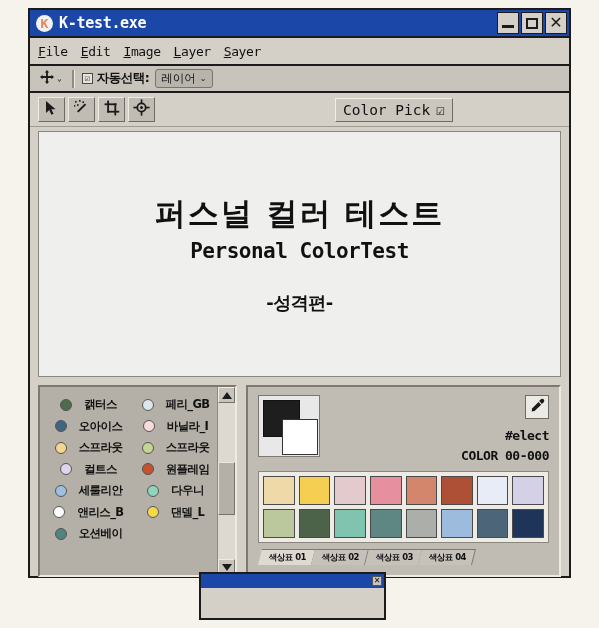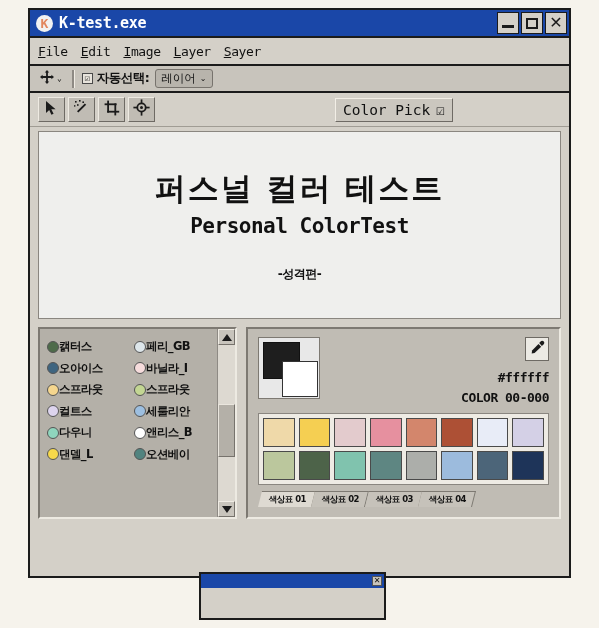--- a/index.html
+++ b/index.html
@@ -183,21 +183,21 @@
     color: #111;
     display: flex; align-items: center; gap: 6px;
     font-family: "DejaVu Sans Mono", monospace;
     cursor: pointer;
   }
 
   
   .canvas-wrap {
     margin: 4px 8px 0 8px;
     flex: none;
-    height: 188px;
+    height: 246px;
     background: #efefed;
     border: 1px solid #8a8680;
     box-sizing: border-box;
     display: flex; flex-direction: column;
     align-items: center; justify-content: center;
   }
   .ct-kr {
     font-size: 31px;
     font-weight: bold;
     color: #111;
@@ -206,21 +206,21 @@
     margin-bottom: 4px;
   }
   .ct-en {
     font-size: 21px;
     font-weight: bold;
     color: #111;
     letter-spacing: -0.5px;
     font-family: "DejaVu Sans Mono", monospace;
   }
   .ct-sub {
-    font-size: 12px;
+    font-size: 18px;
     font-weight: bold;
     color: #111;
     margin-top: 28px;
     font-family: "DejaVu Sans", sans-serif;
     letter-spacing: -0.5px;
   }
 
   
   .panels {
     display: flex;
@@ -244,22 +244,23 @@
   .list-inner {
     flex: 1;
     padding: 7px 0 0 7px;
     display: grid;
     grid-template-columns: 1fr 1fr;
     grid-auto-rows: 21.5px;
     column-gap: 4px;
     overflow: hidden;
   }
   .list-item {
-    display: flex; align-items: center; gap: 0;
-    cursor: pointer;
+    display: flex; align-items: center; gap: 12px;
+    cursor: pointer;
+    justify-content: center;
   }
   .dot {
     width: 12px; height: 12px;
     border-radius: 50%;
     border: 1px solid #555;
     box-sizing: border-box;
     flex: none;
   }
   .li-label {
     font-size: 11.5px;
@@ -572,20 +573,24 @@
               <span class="dot" style="background: rgb(245, 214, 142);"></span>
               <span class="li-label">스프라웃</span>
             </div>
             <div class="list-item">
               <span class="dot" style="background: rgb(195, 214, 147);"></span>
               <span class="li-label">스프라웃</span>
             </div>
             <div class="list-item">
               <span class="dot" style="background: rgb(221, 212, 238);"></span>
               <span class="li-label">컬트스</span>
+            </div>
+            <div class="list-item">
+              <span class="dot" style="background: rgb(196, 82, 47);"></span>
+              <span class="li-label">원플레임</span>
             </div>
             <div class="list-item">
               <span class="dot" style="background: rgb(157, 191, 224);"></span>
               <span class="li-label">세룰리안</span>
             </div>
             <div class="list-item">
               <span class="dot" style="background: rgb(143, 213, 189);"></span>
               <span class="li-label">다우니</span>
             </div>
             <div class="list-item">
@@ -622,21 +627,21 @@
           </div>
           <div class="pal-right">
             <div class="eyedrop-btn">
               <span>
                 <svg width="15" height="15" viewBox="0 0 15 15">
                   <path d="M10.6 1.4 C11.6 0.5 13 0.7 13.8 1.6 C14.6 2.5 14.4 3.8 13.5 4.6 L11.9 6 L9.2 3.1 Z" fill="#1b1b1b"></path>
                   <path d="M8.5 3.9 L11.2 6.8 L4.6 13.1 L1.7 13.5 L2.1 10.5 Z" fill="#1b1b1b"></path>
                 </svg>
               </span>
             </div>
-            <div class="hex-txt">#ffffff</div>
+            <div class="hex-txt">#elect</div>
             <div class="colnum-txt">COLOR 00-000</div>
           </div>
         </div>
 
         <div class="swatch-box">
           <div class="sw-row" id="sw-row-0">
               <div class="swatch" style="background: rgb(239, 217, 169);"></div>
               <div class="swatch" style="background: rgb(245, 207, 82);"></div>
               <div class="swatch" style="background: rgb(227, 203, 205);"></div>
               <div class="swatch" style="background: rgb(230, 144, 159);"></div>

